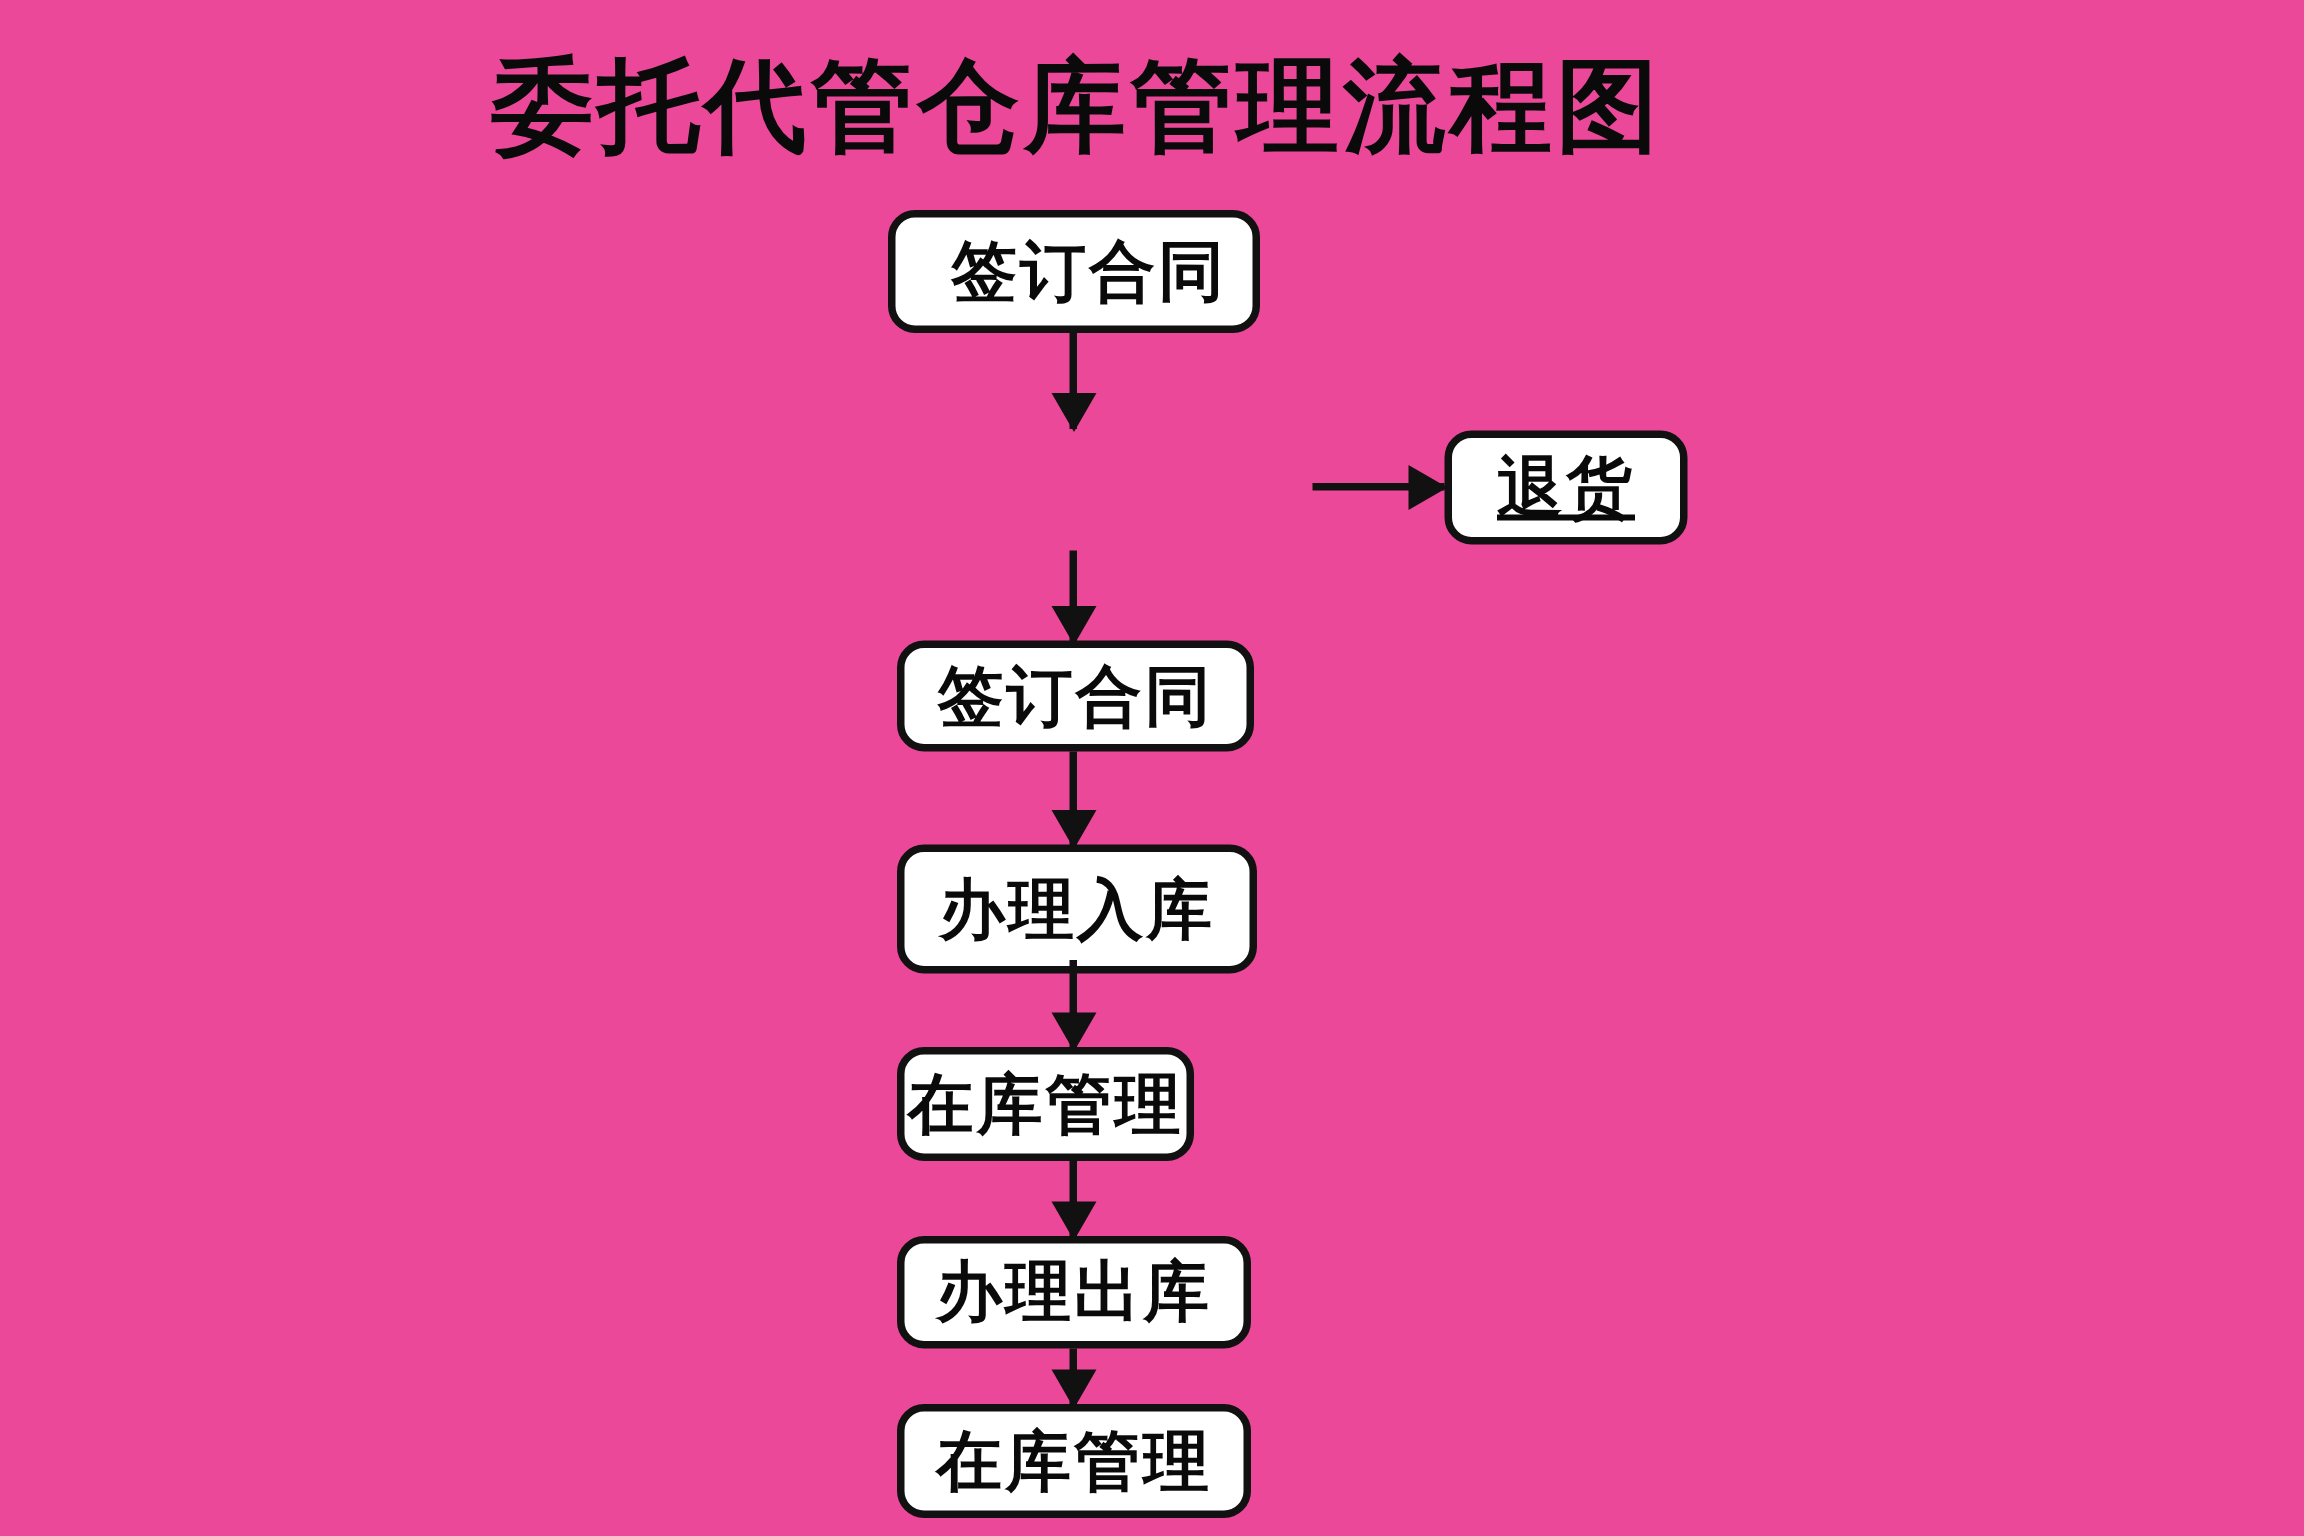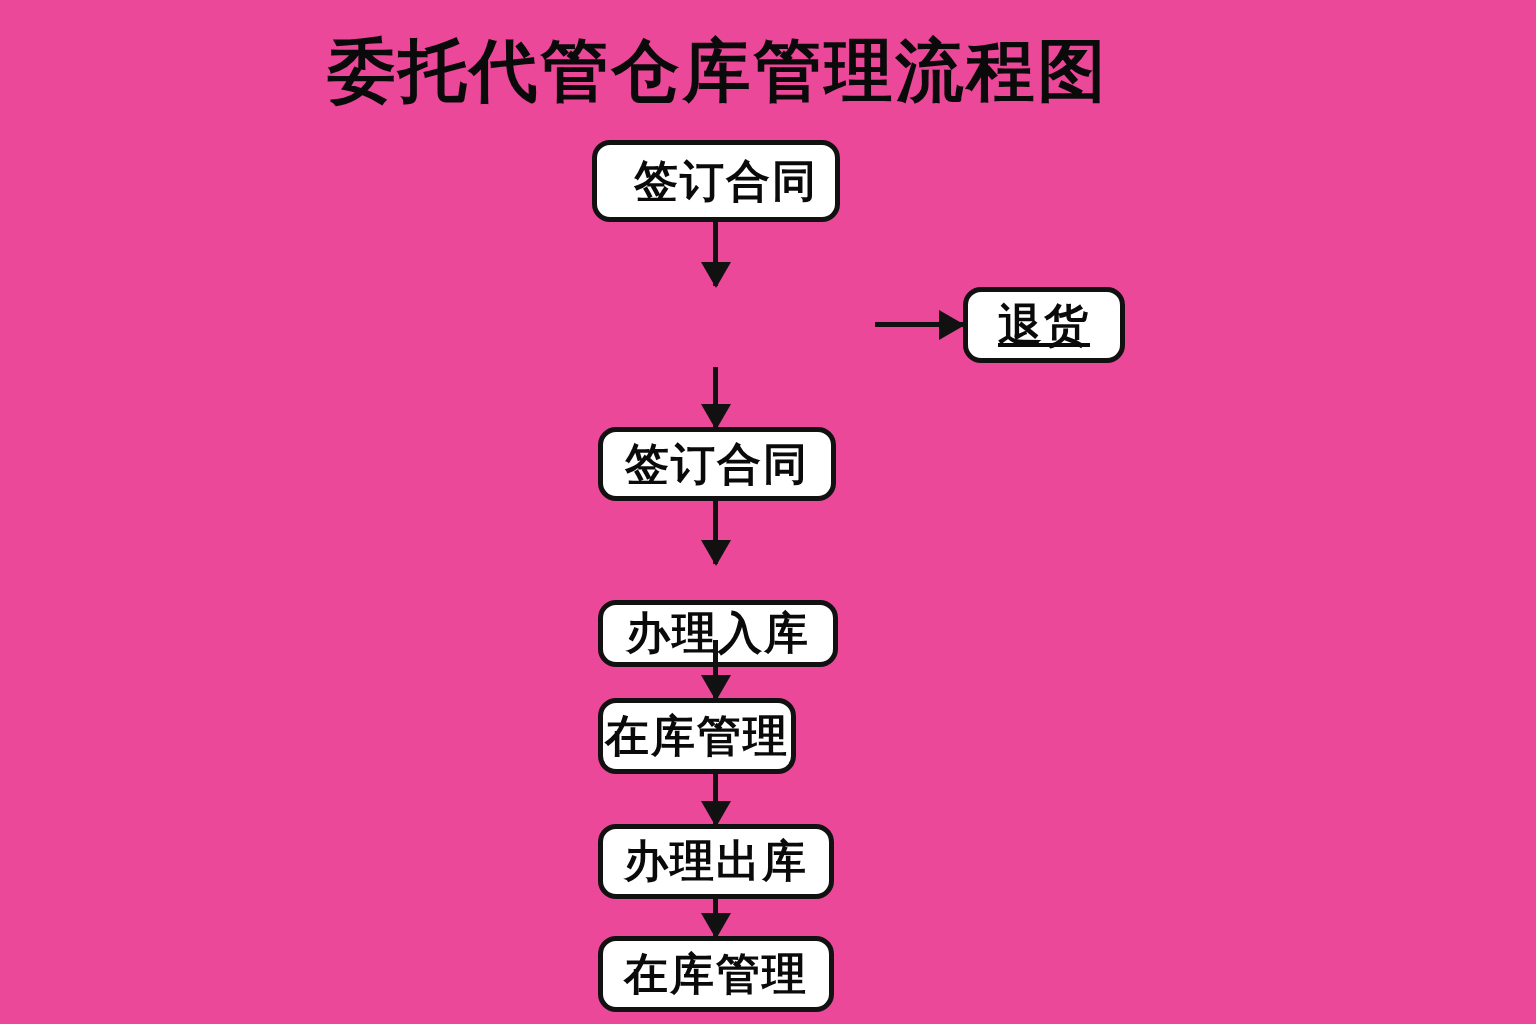--- a/index.html
+++ b/index.html
@@ -86,21 +86,21 @@
 
   <div class="title">委托代管仓库管理流程图</div>
 
   <div class="node" style="left:592px; top:140px; width:248px; height:82px;padding-left:20px;">签订合同</div>
 
 
   <div class="node" style="left:963px; top:287px; width:162px; height:76px;text-decoration:underline;">退货</div>
 
   <div class="node" style="left:598px; top:427px; width:238px; height:74px;">签订合同</div>
 
-  <div class="node" style="left:598px; top:563px; width:240px; height:67px;margin-top:37px;">办理入库</div>
+  <div class="node" style="left:598px; top:563px; width:240px; height:86px;">办理入库</div>
 
   <div class="node" style="left:598px; top:698px; width:198px; height:76px;">在库管理</div>
 
   <div class="node" style="left:598px; top:824px; width:236px; height:75px;">办理出库</div>
 
   <div class="node" style="left:598px; top:936px; width:236px; height:76px;">在库管理</div>
 
   <div class="varrow" style="left:713px; top:222px; height:64px;"></div>
 
   <div class="harrow" style="left:875px; top:322px; width:88px;"></div>

